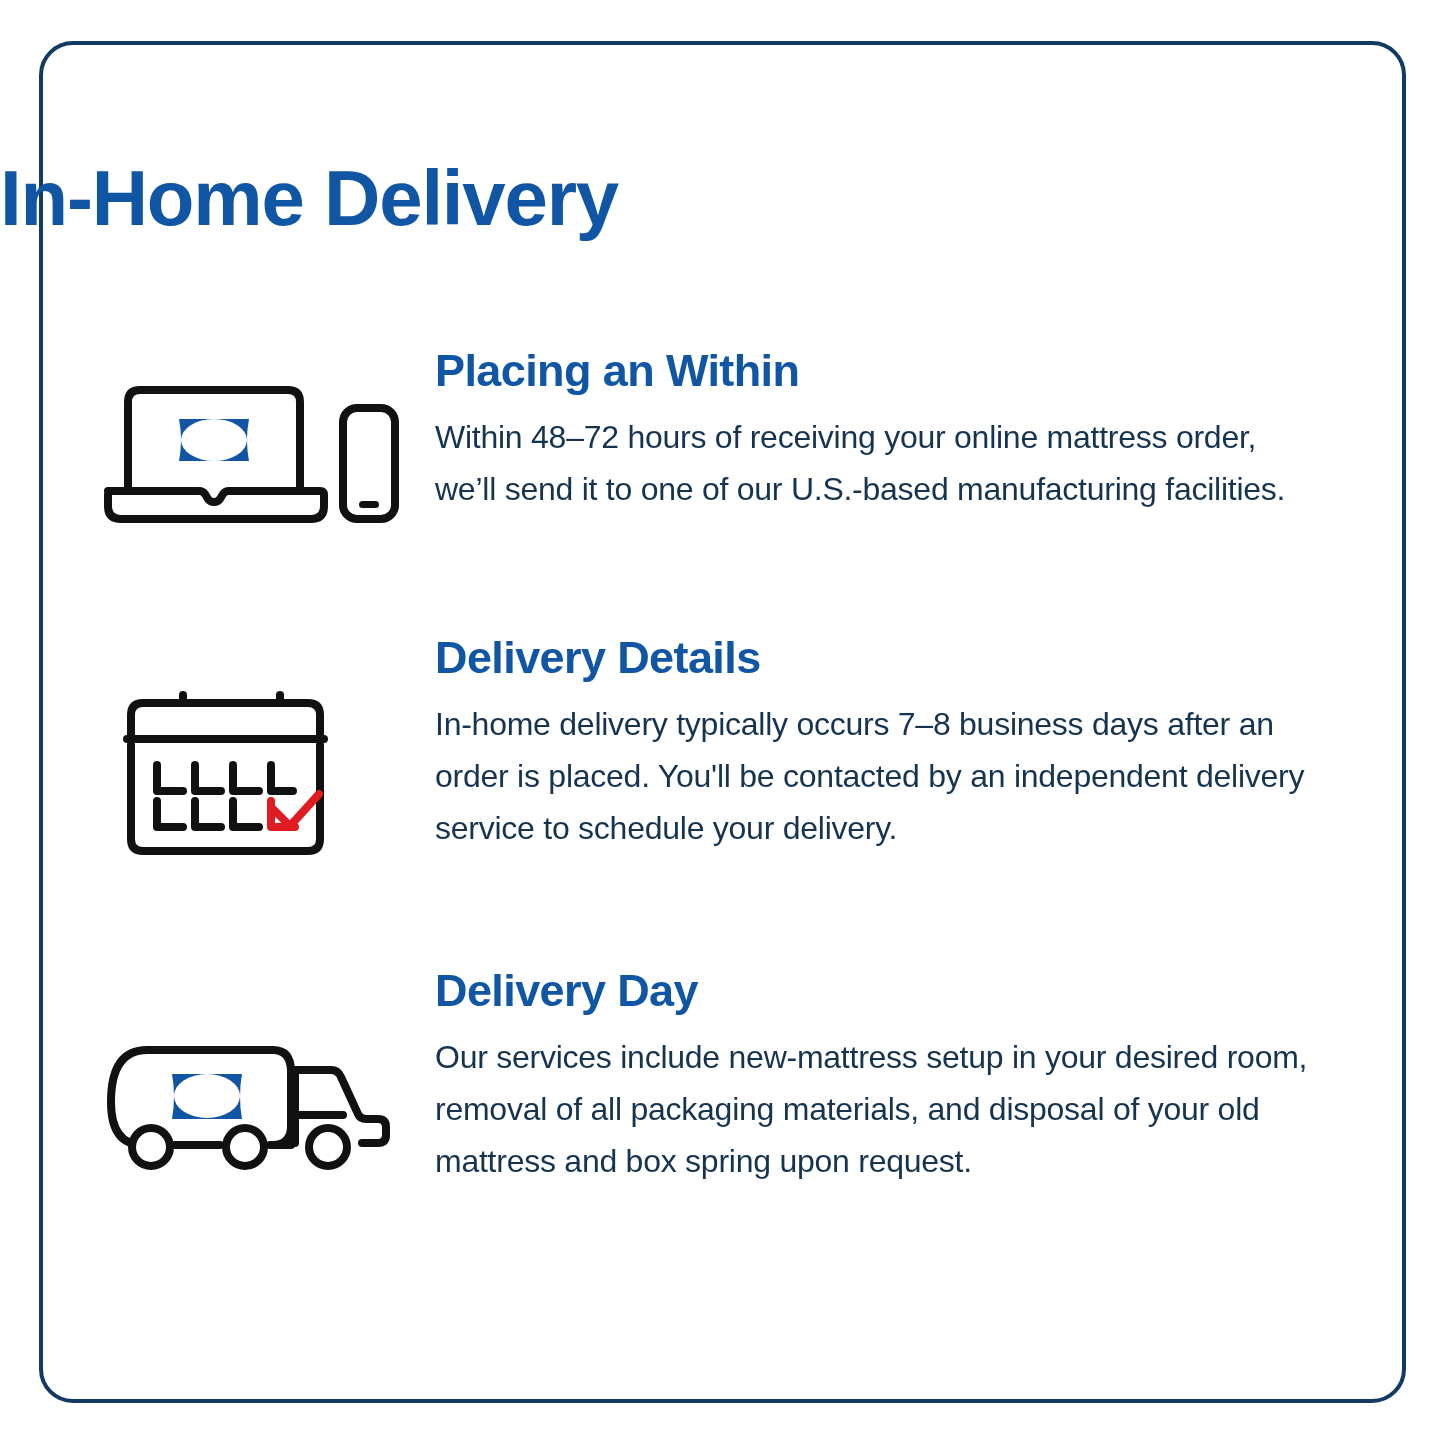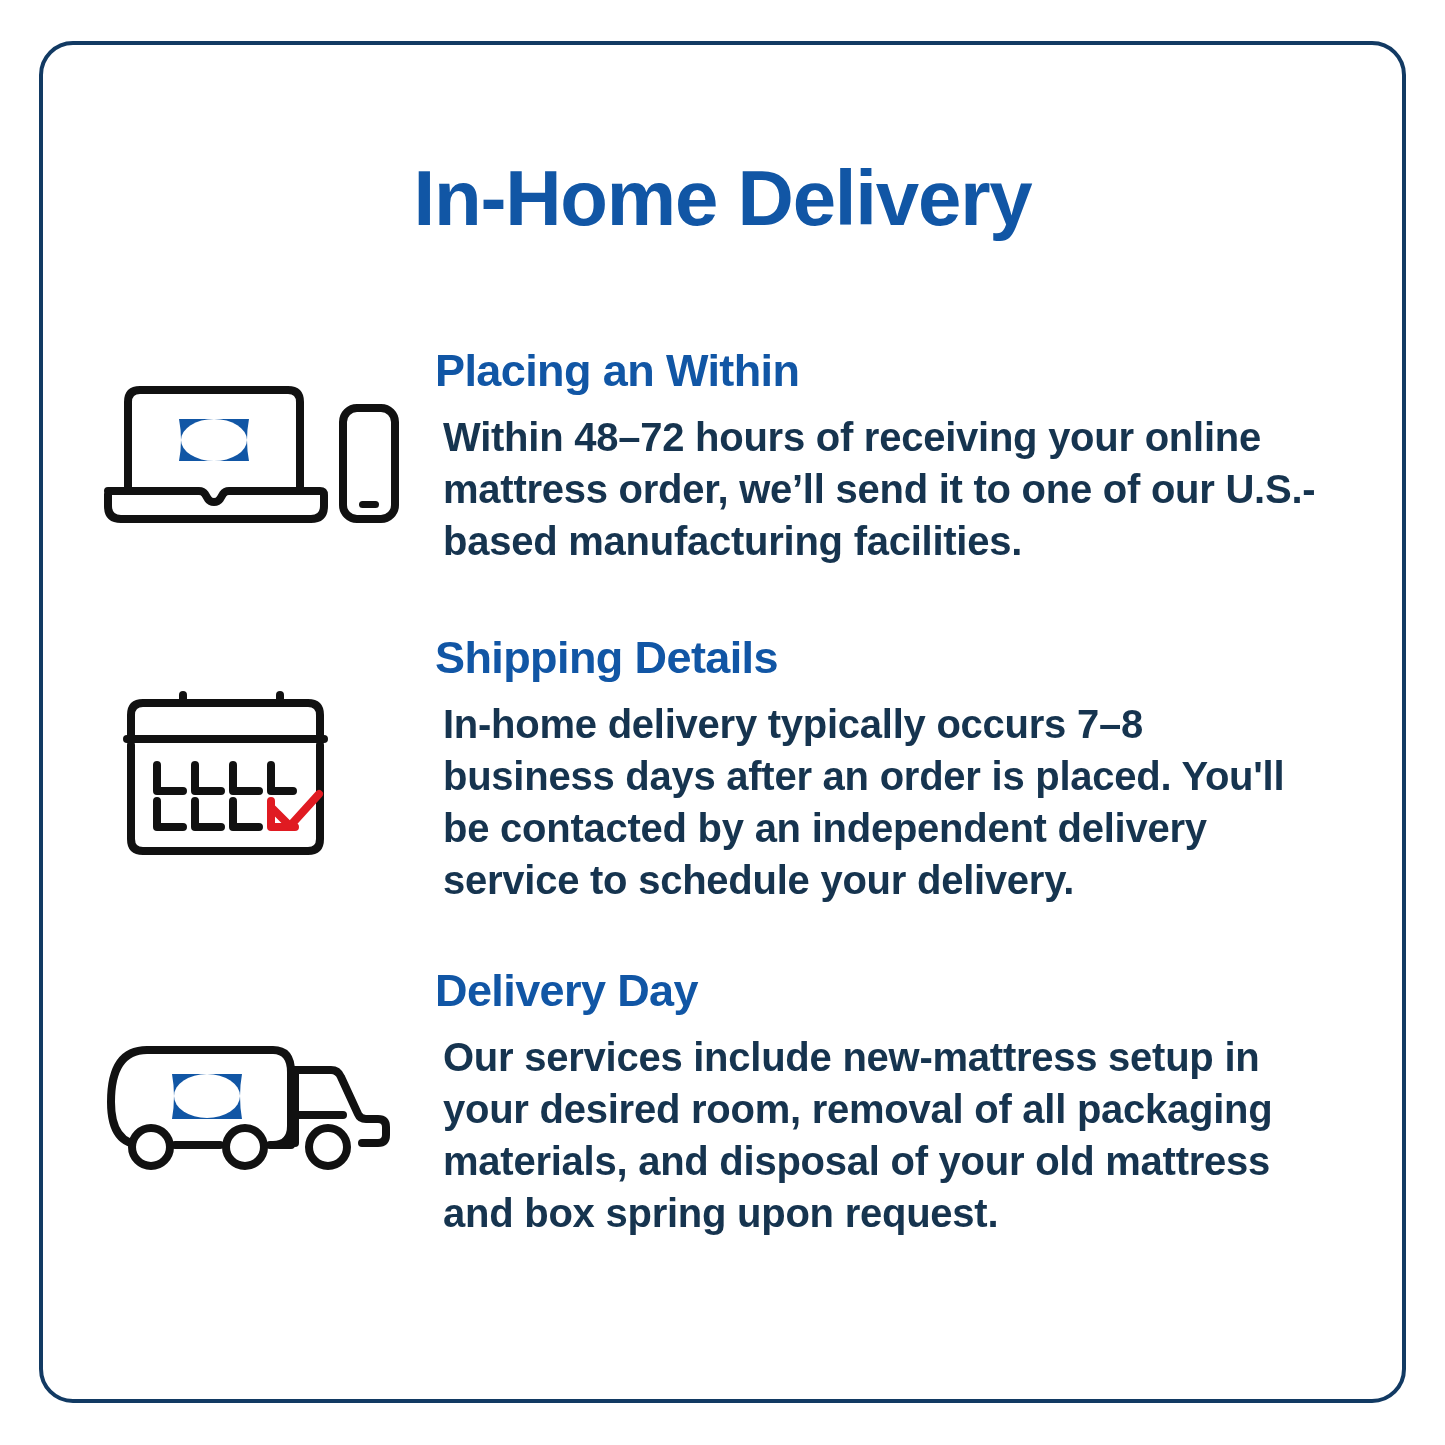--- a/index.html
+++ b/index.html
@@ -32,21 +32,21 @@
     border-radius: 34px;
     background: transparent;
   }
 
   
   .page-title {
     position: absolute;
     left: 0;
     top: 155px;
     width: 1445px;
-    text-align: center;
+    text-align: left;
     font-size: 78px;
     line-height: 86px;
     font-weight: 700;
     letter-spacing: -1.2px;
     color: #1156a5;
     white-space: nowrap;
   }
 
   
   .section {
@@ -79,26 +79,26 @@
     font-size: 45px;
     line-height: 52px;
     font-weight: 700;
     letter-spacing: -0.6px;
     color: #1156a5;
     margin: 0 0 14px 0;
     white-space: nowrap;
   }
 
   .sec-body {
-    font-size: 40px;
+    font-size: 32px;
     line-height: 52px;
-    font-weight: 700;
+    font-weight: 400;
     letter-spacing: -0.25px;
     color: #16344f;
-    margin: 8px;
+    margin: 0;
   }
 
   svg { display: block; overflow: visible; }
 </style>
 </head>
 <body>
 
 <div id="page">
 
   <div class="frame"></div>
@@ -157,21 +157,21 @@
         </g>
 
         <g stroke="#e01b22" stroke-width="8" stroke-linecap="round" stroke-linejoin="round" fill="none">
           <path d="M176 114 L176 140 L200 140"></path>
           <path d="M178 122 L195 139 L224 107"></path>
         </g>
       </svg>
     </div>
 
     <div class="sec-text">
-      <h2 class="sec-heading">Shipping Details</h2>
+      <h2 class="sec-heading">Delivery Details</h2>
       <p class="sec-body">In-home delivery typically occurs 7–8 business days after an order is placed. You'll be contacted by an independent delivery service to schedule your delivery.</p>
     </div>
   </div>
 
   <div class="section" id="section-2">
 
     <div class="sec-icon">
       <svg width="310" height="160" viewBox="0 0 310 160" fill="none">
 
         <path d="M48 115 Q16 115 16 72 Q16 20 52 20 L178 20 Q196 20 196 42 L196 96 Q196 115 178 115" stroke="#111111" stroke-width="8" stroke-linecap="round" fill="none"></path>

